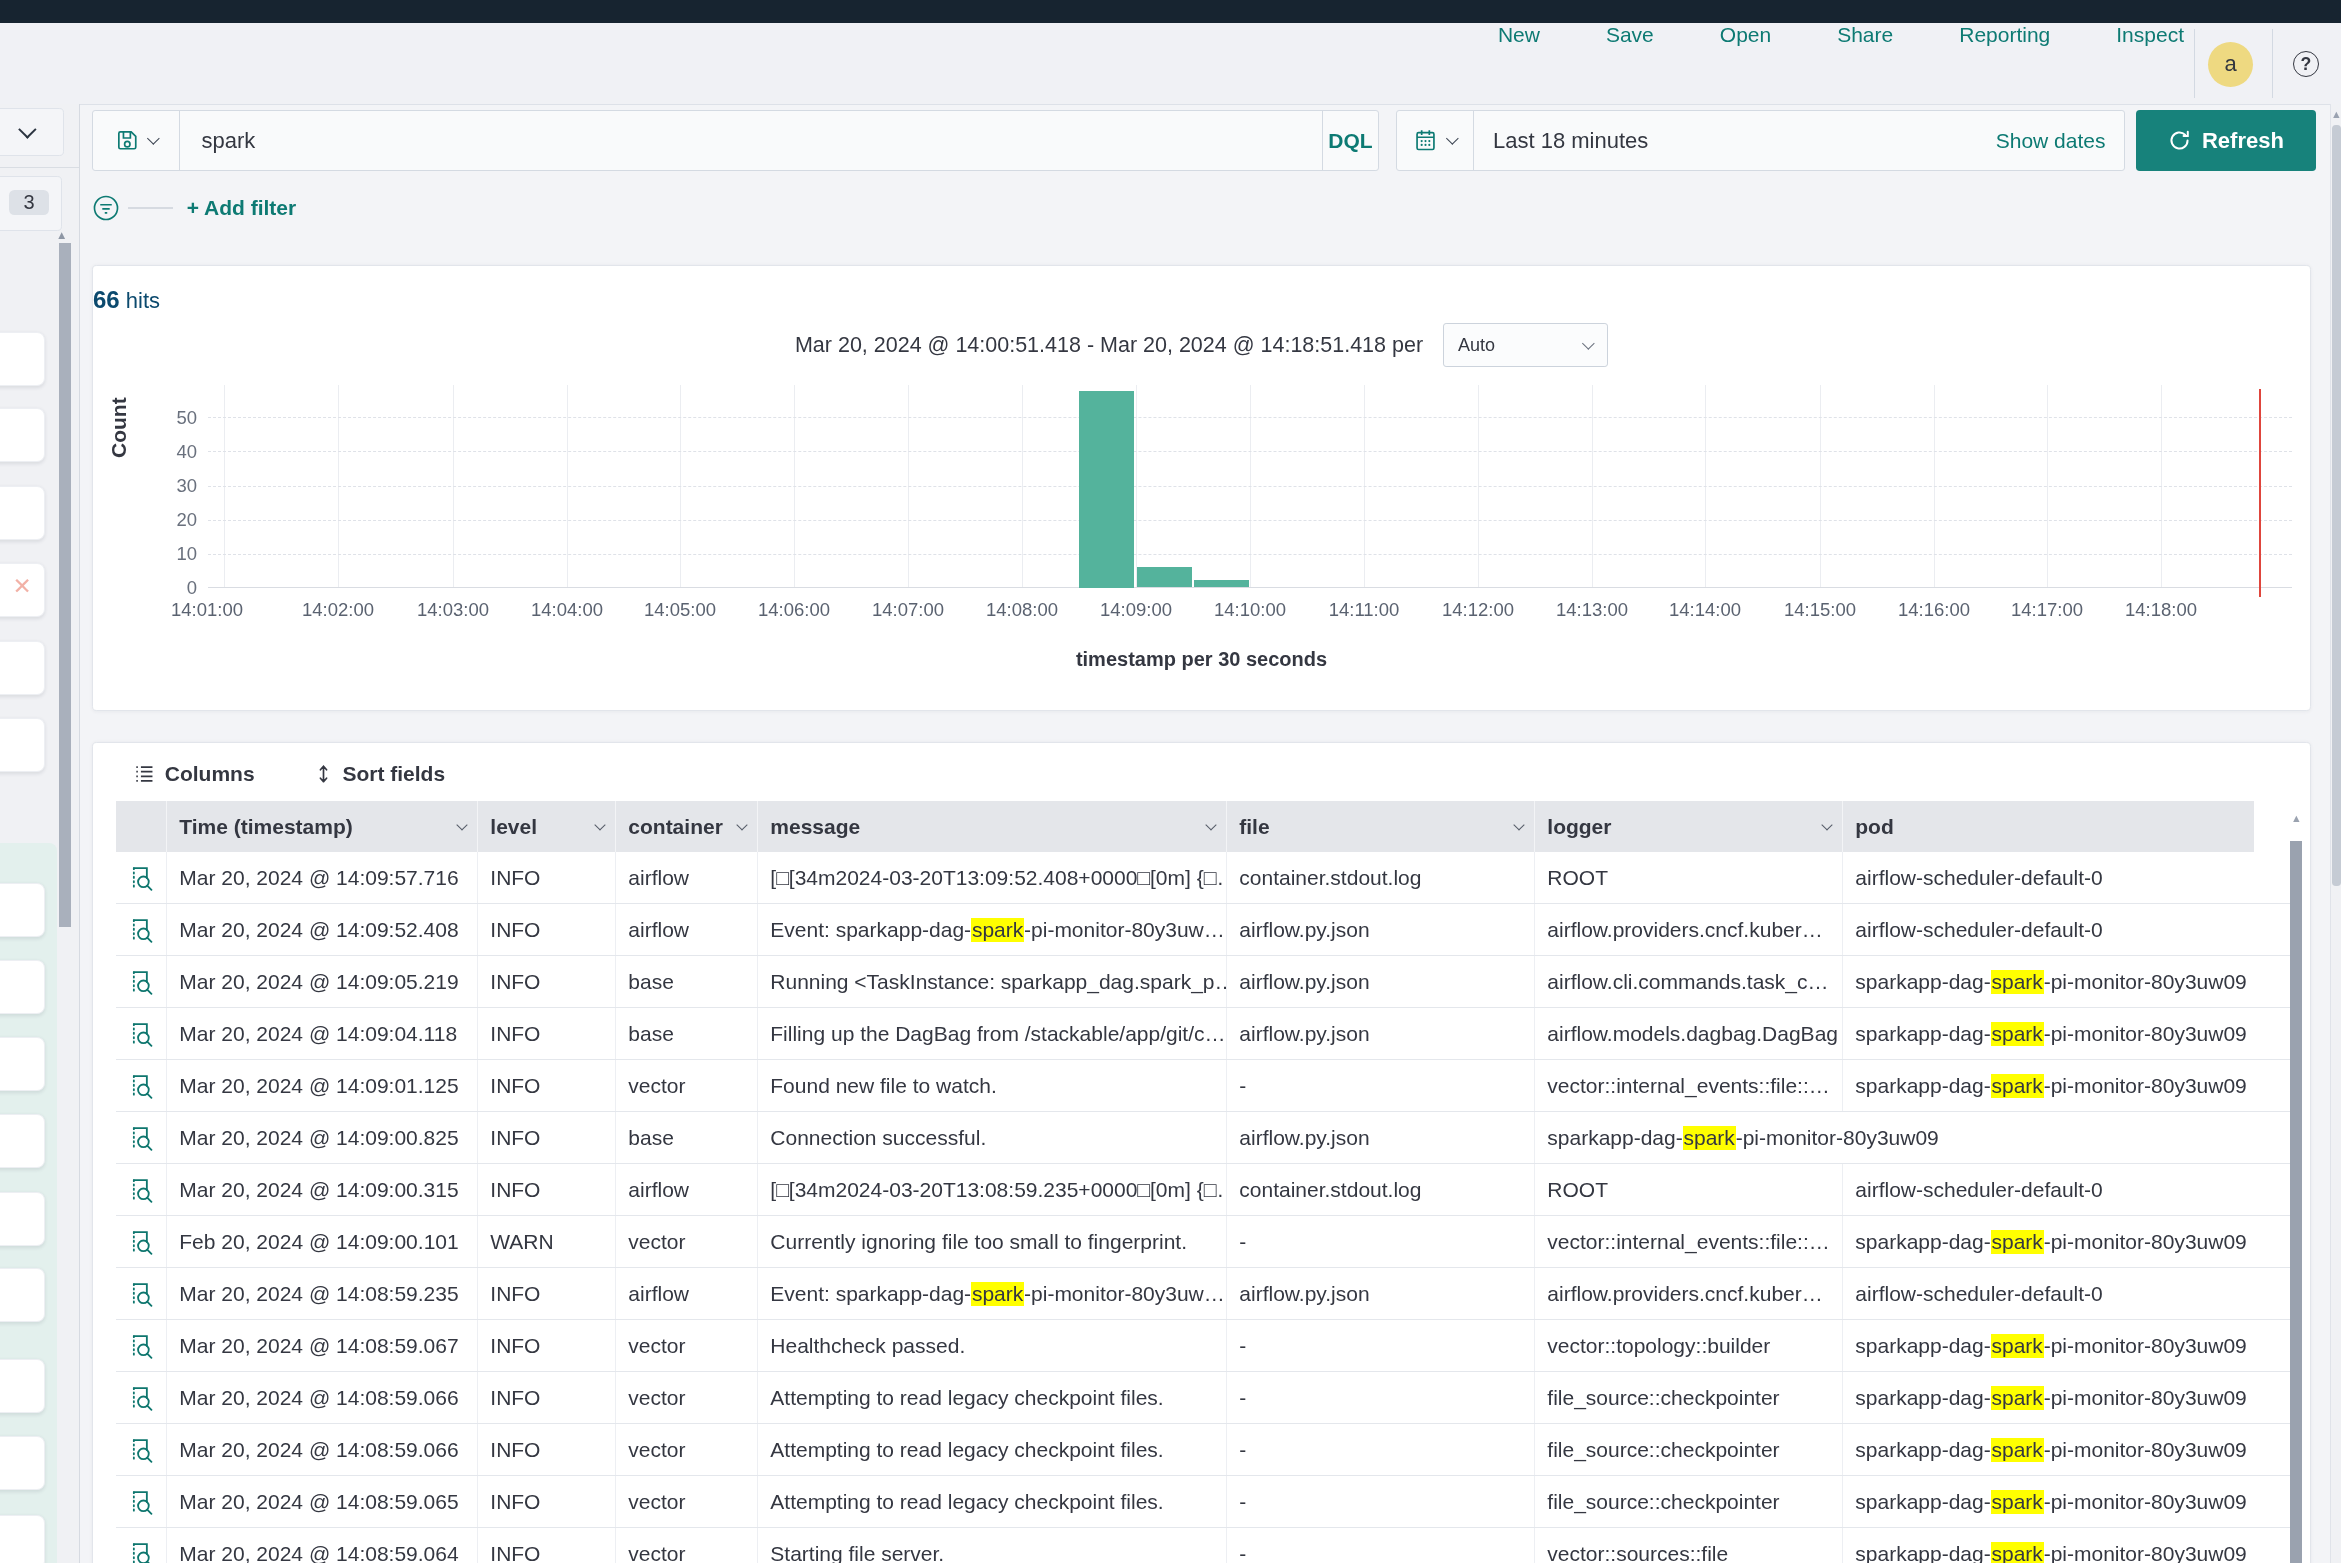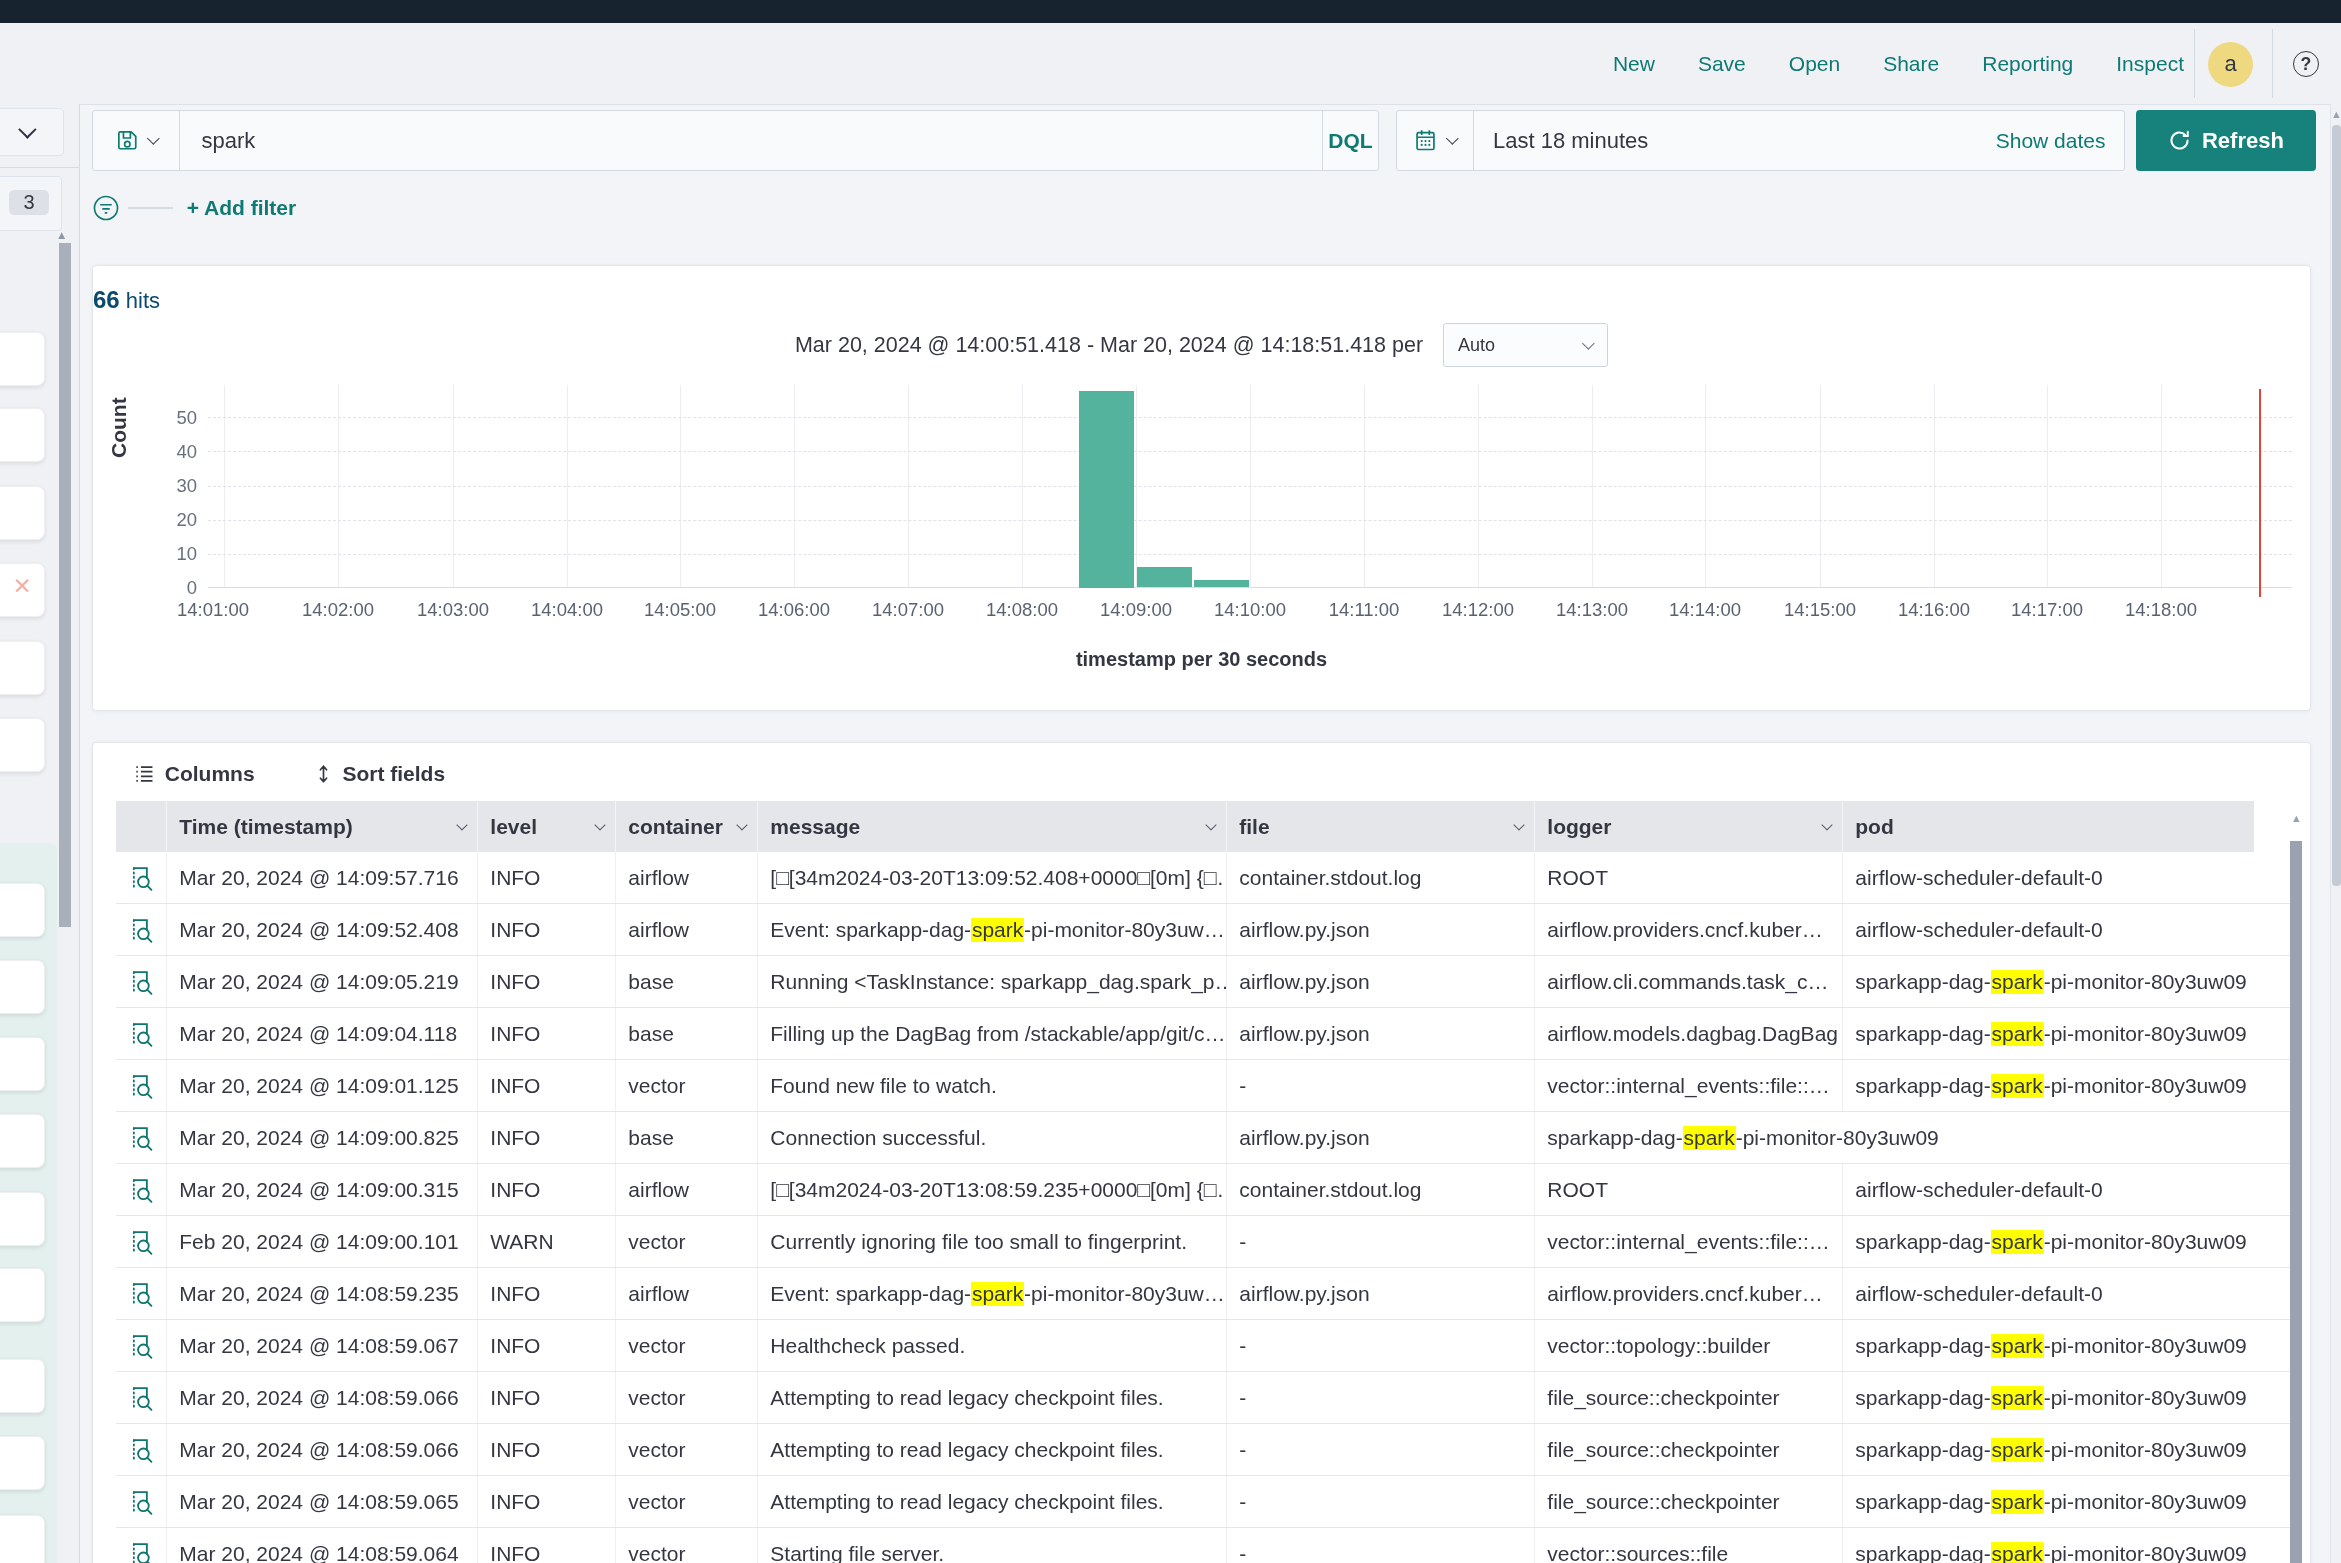--- a/index.html
+++ b/index.html
@@ -1,21 +1,21 @@
 <!DOCTYPE html>
 <html style="font-size:12.3px"><head>
 <meta charset="utf-8">
 <style>
   html,body{margin:0;padding:0;}
   body{width:2342px;height:1564px;overflow:hidden;position:relative;
        background:#f3f4f7;font-family:"Liberation Sans","DejaVu Sans",sans-serif;color:#343741;}
   
   .topbar{position:absolute;left:0;top:0;width:2342px;height:23px;background:#172430;}
   .appheader{position:absolute;left:0;top:23px;width:2342px;height:81px;background:#f0f1f5;border-bottom:0.8px solid #dde1e8;}
-  .navlinks{position:absolute;right:158px;top:0;height:81px;display:flex;align-items:center;gap:43px;}
+  .navlinks{position:absolute;right:158px;top:0;height:81px;display:flex;gap:66px;}
   .navlink{color:#0d7a73;font-size:21px;font-weight:500;cursor:pointer;white-space:nowrap;}
   .vdiv{position:absolute;top:6.2px;width:0.8px;height:69px;background:#d3d9e2;}
   .d1{left:2194px;} .d2{left:2272px;}
   .avatar{position:absolute;left:2208px;top:18.5px;width:45px;height:45px;border-radius:50%;background:#eed981;
           display:flex;align-items:center;justify-content:center;font-size:22px;color:#33373f;}
   .help{position:absolute;left:2293px;top:28px;width:26px;height:26px;border-radius:50%;border:1.9px solid #343741;
         background:transparent;display:flex;align-items:center;justify-content:center;font-size:17.7px;font-weight:700;color:#343741;padding:0;cursor:pointer;}
   
   .strip{position:absolute;left:0;top:104px;width:79px;height:1460px;background:#f0f1f4;border-right:0.8px solid #d6dae1;overflow:hidden;}
   .collapse-btn{position:absolute;left:-17px;top:3.8px;width:81px;height:48px;background:#f4f5f8;border:0.8px solid #dfe3ea;border-radius:4.6px;cursor:pointer;}
@@ -207,21 +207,21 @@
     <span class="subrange">Mar 20, 2024 @ 14:00:51.418 - Mar 20, 2024 @ 14:18:51.418 per</span>
     <div class="intervalsel">
       <span>Auto</span>
       <span class="chev-sm"></span>
     </div>
   </div>
   <div class="ytitle">Count</div>
   <div id="plot"></div>
   <div class="xtitle">timestamp per 30 seconds</div>
 <div class="vgrid" style="left: 131px; top: 119px; height: 202px;"></div>
-    <div class="xlab" style="left: 120px; top: 333px; text-align: center;">14:01:00</div>
+    <div class="xlab" style="left: 114px; top: 333px; text-align: center;">14:01:00</div>
     <div class="vgrid" style="left: 245px; top: 119px; height: 202px;"></div>
     <div class="xlab" style="left: 245px; top: 333px;">14:02:00</div>
     <div class="vgrid" style="left: 360px; top: 119px; height: 202px;"></div>
     <div class="xlab" style="left: 360px; top: 333px;">14:03:00</div>
     <div class="vgrid" style="left: 474px; top: 119px; height: 202px;"></div>
     <div class="xlab" style="left: 474px; top: 333px;">14:04:00</div>
     <div class="vgrid" style="left: 587px; top: 119px; height: 202px;"></div>
     <div class="xlab" style="left: 587px; top: 333px;">14:05:00</div>
     <div class="vgrid" style="left: 701px; top: 119px; height: 202px;"></div>
     <div class="xlab" style="left: 701px; top: 333px;">14:06:00</div>

